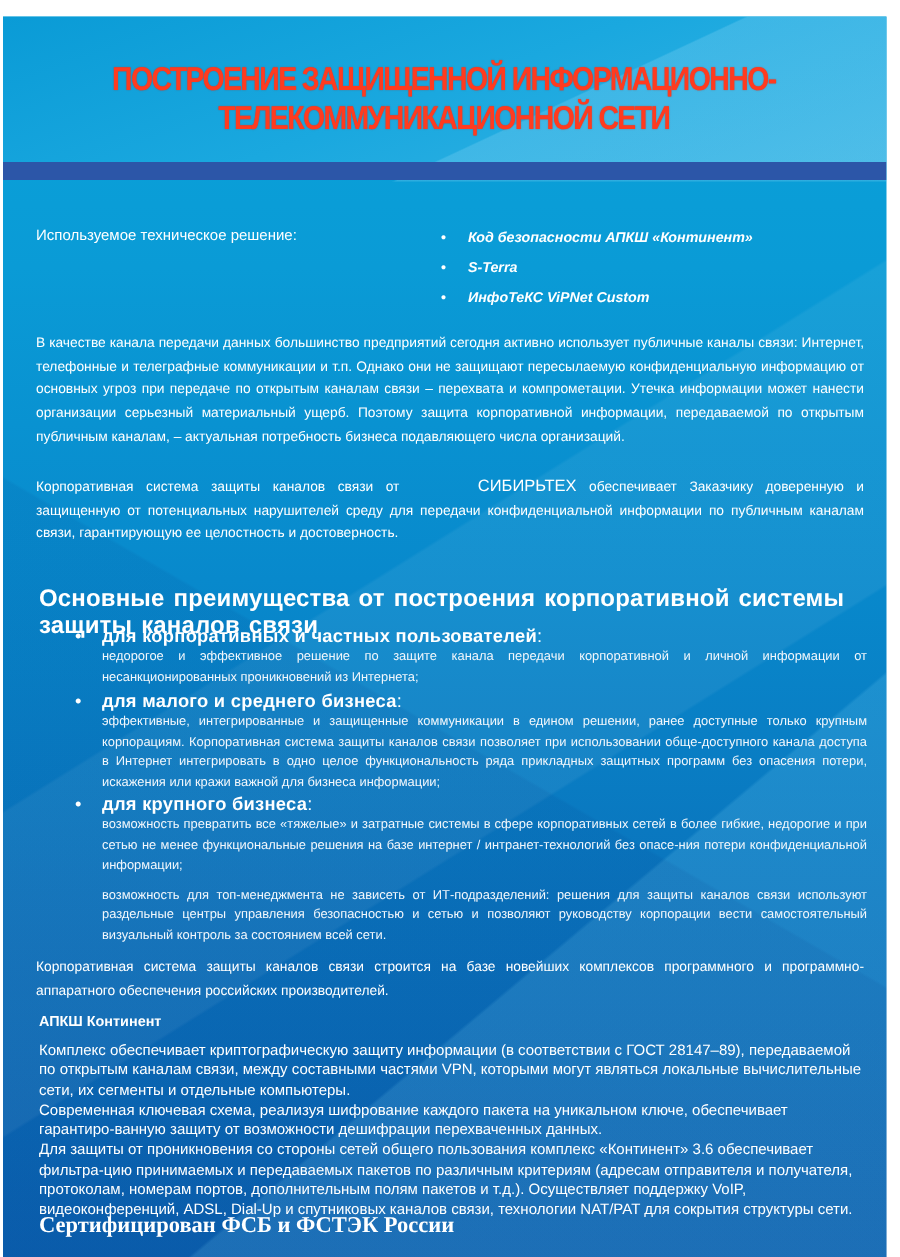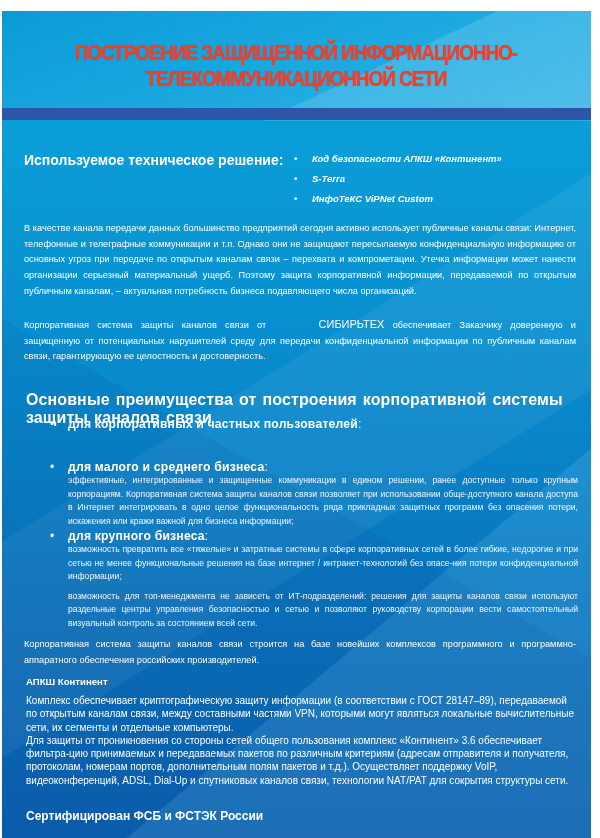--- a/index.html
+++ b/index.html
@@ -83,22 +83,22 @@
     }
     .tech {
       position: absolute;
       left: 22px;
       top: 141px;
       width: 560px;
     }
     .tech-label {
       position: absolute;
       left: 0; top: 0;
-      font-weight: bold;
-      font-size: 14px;
+      font-weight: normal;
+      font-size: 10px;
       color: #ffffff;
     }
     .tech-list {
       position: absolute;
       left: 270px;
       top: 1px;
       margin: 0;
       padding: 0;
       list-style: none;
     }
@@ -191,22 +191,23 @@
       font-size: 10px;
       line-height: 13.3px;
       color: #ffffff;
     }
     .apksh-text p { margin: 0; }
     .cert {
       position: absolute;
       left: 24px;
       top: 798px;
       font-weight: bold;
-      font-size: 12px;
-      color: #ffffff;
+      font-size: 15px;
+      color: #ffffff;
+      font-family: Liberation Serif, serif;
     }
   </style>
 </head>
 <body>
 
 <div class="page">
   <div class="header"></div>
   <div class="streak s1"></div>
   <div class="streak s2"></div>
   <div class="streak s3"></div>
@@ -242,20 +243,21 @@
 
     <p class="para p2"><span>Корпоративная система защиты каналов связи от </span><span class="brand">СИБИРЬТЕХ</span><span> обеспечивает Заказчику доверенную и защищенную от потенциальных нарушителей среду для передачи конфиденциальной информации по публичным каналам связи, гарантирующую ее целостность и достоверность.</span></p>
 
     <h2 class="adv-title" style="margin:0;">Основные преимущества от построения корпоративной системы  защиты каналов связи</h2>
 
     <div class="adv a1">
       <div class="head">
         <span class="bullet">•</span>
         <span>для корпоративных и частных пользователей</span><span class="colon">:</span>
       </div>
+      <p class="desc">недорогое и эффективное решение по защите канала передачи корпоративной и личной информации от несанкционированных проникновений из Интернета;</p>
     </div>
 
     <div class="adv a2">
       <div class="head">
         <span class="bullet">•</span>
         <span>для малого и среднего бизнеса</span><span class="colon">:</span>
       </div>
       <p class="desc">эффективные, интегрированные и защищенные коммуникации в едином решении, ранее доступные только крупным корпорациям. Корпоративная система защиты каналов связи позволяет при использовании обще-доступного канала доступа в Интернет интегрировать в одно целое функциональность ряда прикладных защитных программ без опасения потери, искажения или кражи важной для бизнеса информации;</p>
     </div>
 
@@ -266,17 +268,18 @@
       </div>
       <p class="desc">возможность превратить все «тяжелые» и затратные системы в сфере корпоративных сетей в более гибкие, недорогие и при сетью не менее функциональные решения на базе интернет / интранет-технологий без опасе-ния потери конфиденциальной информации;</p>
       <p class="desc">возможность для топ-менеджмента не зависеть от ИТ-подразделений: решения для защиты каналов связи используют раздельные центры управления безопасностью и сетью и позволяют руководству корпорации вести самостоятельный визуальный контроль за состоянием всей сети.</p>
     </div>
 
     <p class="para p3">Корпоративная система защиты каналов связи строится на базе новейших комплексов программного и программно-аппаратного обеспечения российских производителей.</p>
 
     <h3 class="apksh-title" style="margin:0;">АПКШ Континент</h3>
     <div class="apksh-text">
       <p>Комплекс обеспечивает криптографическую защиту информации (в соответствии с ГОСТ 28147–89), передаваемой по открытым каналам связи, между составными частями VPN, которыми могут являться локальные вычислительные сети, их сегменты и отдельные компьютеры.</p>
+      <p>Современная ключевая схема, реализуя шифрование каждого пакета на уникальном ключе, обеспечивает гарантиро-ванную защиту от возможности дешифрации перехваченных данных.</p>
       <p>Для защиты от проникновения со стороны сетей общего пользования комплекс «Континент» 3.6 обеспечивает фильтра-цию принимаемых и передаваемых пакетов по различным критериям (адресам отправителя и получателя, протоколам, номерам портов, дополнительным полям пакетов и т.д.). Осуществляет поддержку VoIP, видеоконференций, ADSL, Dial-Up и спутниковых каналов связи, технологии NAT/PAT для сокрытия структуры сети.</p>
     </div>
     <div class="cert">Сертифицирован ФСБ и ФСТЭК России</div>
   </div>
 </div>
 
 </body></html>

